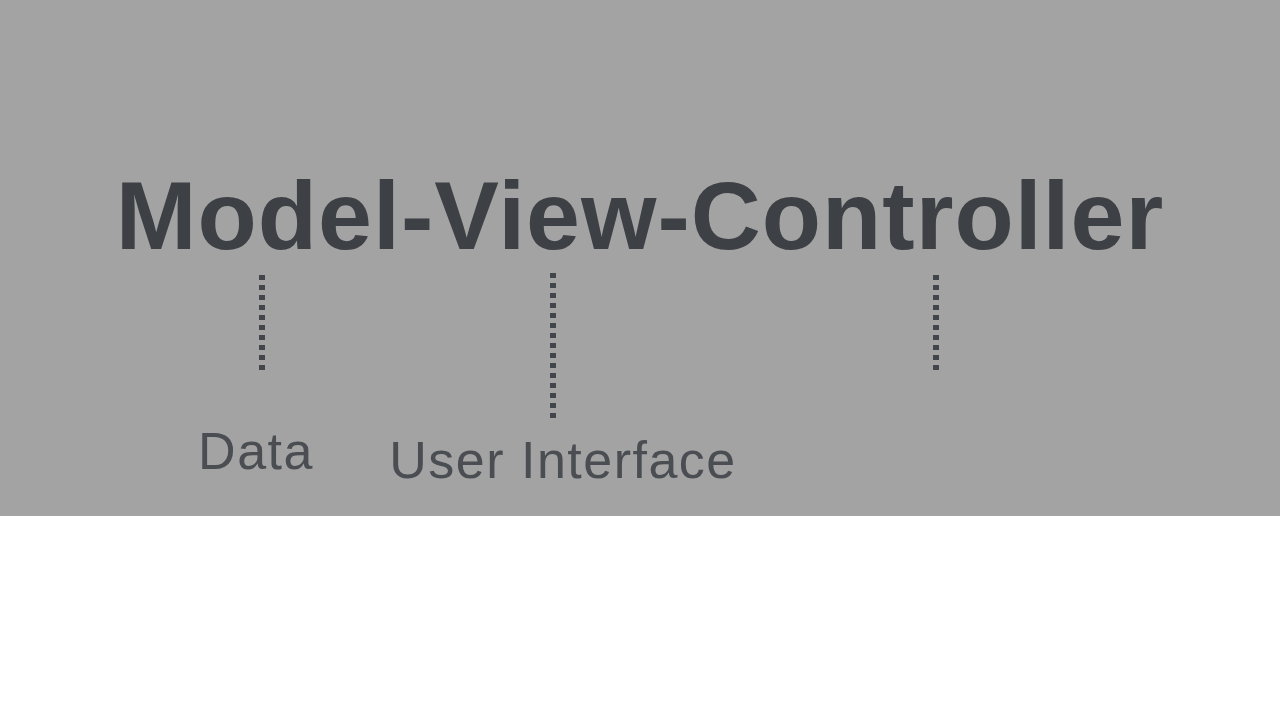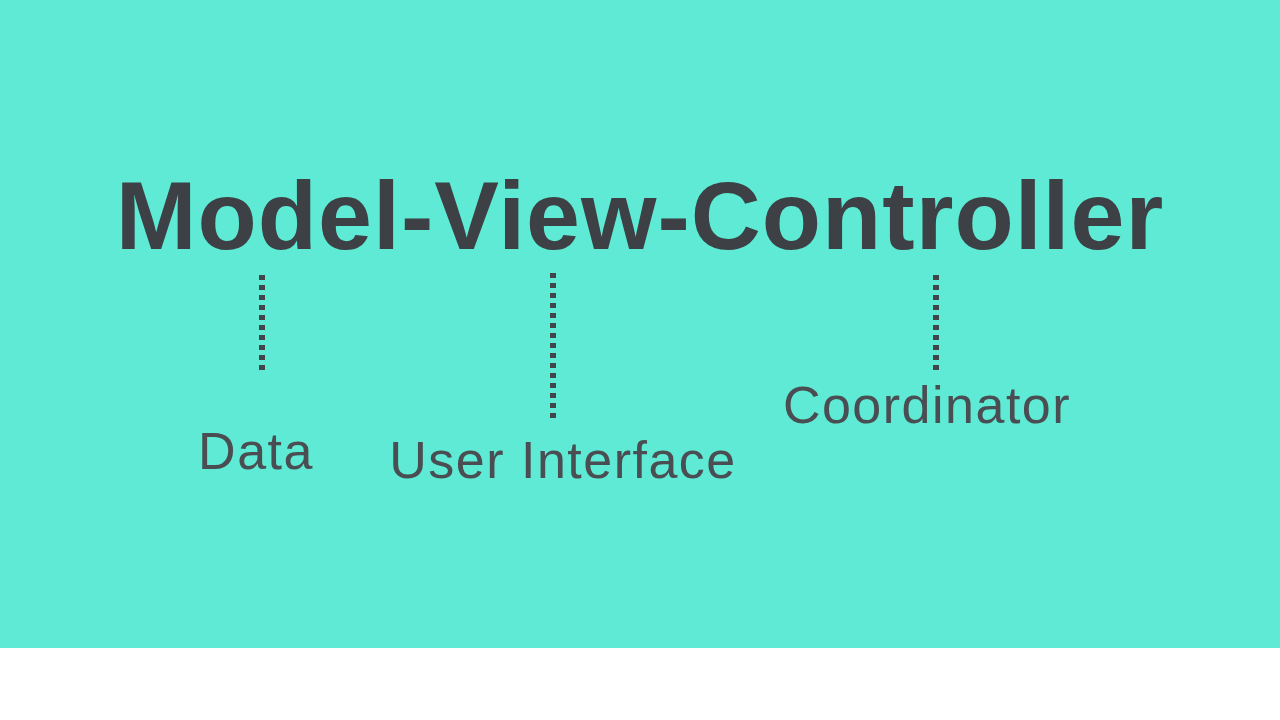--- a/index.html
+++ b/index.html
@@ -3,22 +3,22 @@
 <meta charset="utf-8">
 <style>
   html, body {
     margin: 0;
     padding: 0;
     background: #ffffff;
   }
   #canvas {
     position: relative;
     width: 1280px;
-    height: 648px;
-    background: #5eead4;
+    height: 516px;
+    background: #a3a3a3;
     overflow: hidden;
     font-family: "Liberation Sans", sans-serif;
   }
   .title {
     position: absolute;
     top: 166px;
     left: 0;
     width: 1280px;
     text-align: center;
     font-size: 97px;
@@ -61,15 +61,14 @@
 <div id="canvas">
 
   <div class="title">Model-View-Controller</div>
 
   <div class="connector" id="connector-model"></div>
   <div class="connector" id="connector-view"></div>
   <div class="connector" id="connector-controller"></div>
 
   <div class="sub-label" id="label-model">Data</div>
   <div class="sub-label" id="label-view">User Interface</div>
-  <div class="sub-label" id="label-controller">Coordinator</div>
 
 </div>
 
 </body></html>

